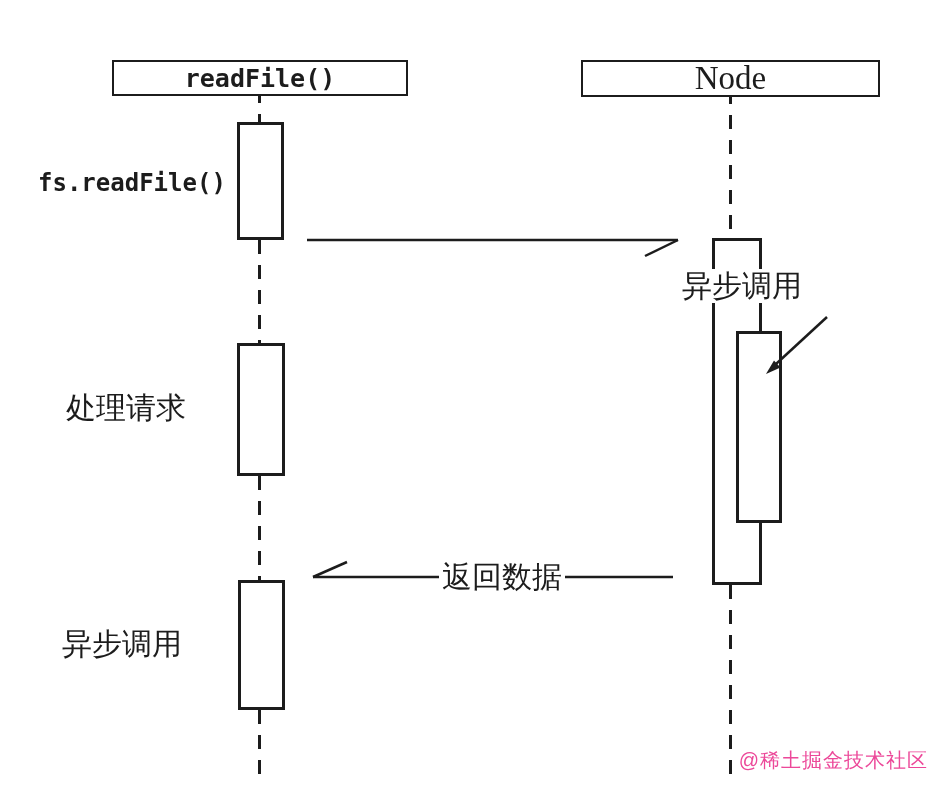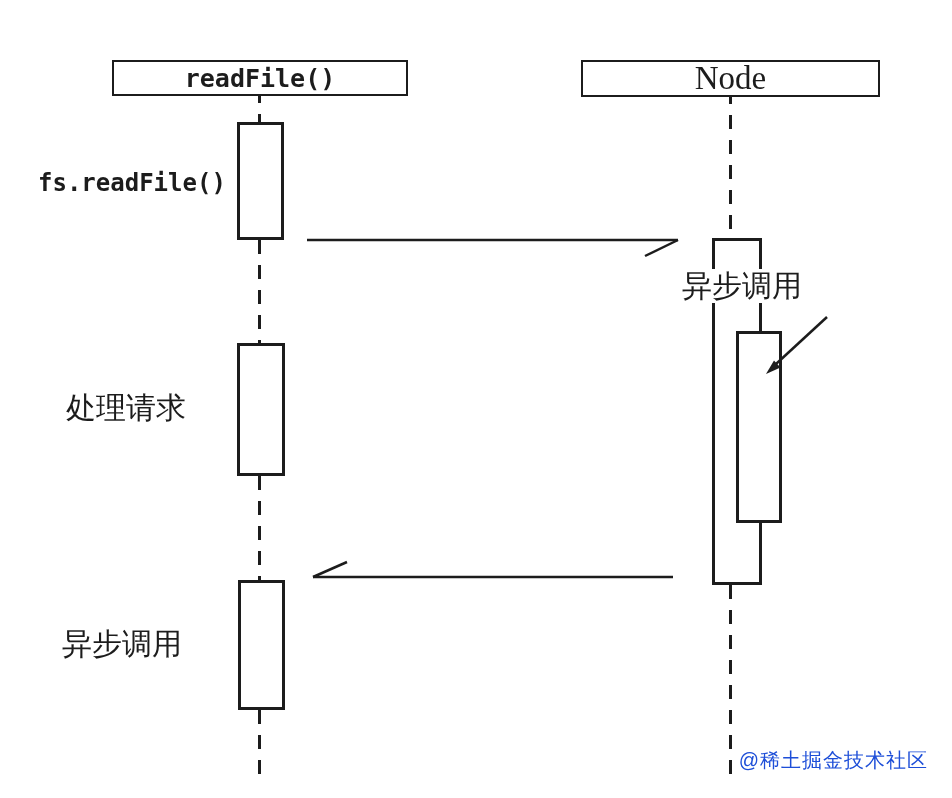--- a/index.html
+++ b/index.html
@@ -104,16 +104,17 @@
     <line x1="307" y1="240" x2="678" y2="240" stroke="#1c1c1c" stroke-width="2.5"></line>
     <line x1="678" y1="240" x2="645" y2="256" stroke="#1c1c1c" stroke-width="2.5"></line>
 
     <line x1="313" y1="577" x2="673" y2="577" stroke="#1c1c1c" stroke-width="2.5"></line>
     <line x1="313" y1="577" x2="347" y2="562" stroke="#1c1c1c" stroke-width="2.5"></line>
 
     <line x1="827" y1="317" x2="776" y2="364" stroke="#1c1c1c" stroke-width="2.5"></line>
     <polygon points="766,374 774,360.5 780.5,367.5" fill="#1c1c1c"></polygon>
   </svg>
 
+  <div class="msg-label" style="left:439px;top:560px">返回数据</div>
 
-  <div class="watermark" style="color: #1d4ed8;">@稀土掘金技术社区</div>
+  <div class="watermark" style="color: #ec4899;">@稀土掘金技术社区</div>
 
 </div>
 
 </body></html>

